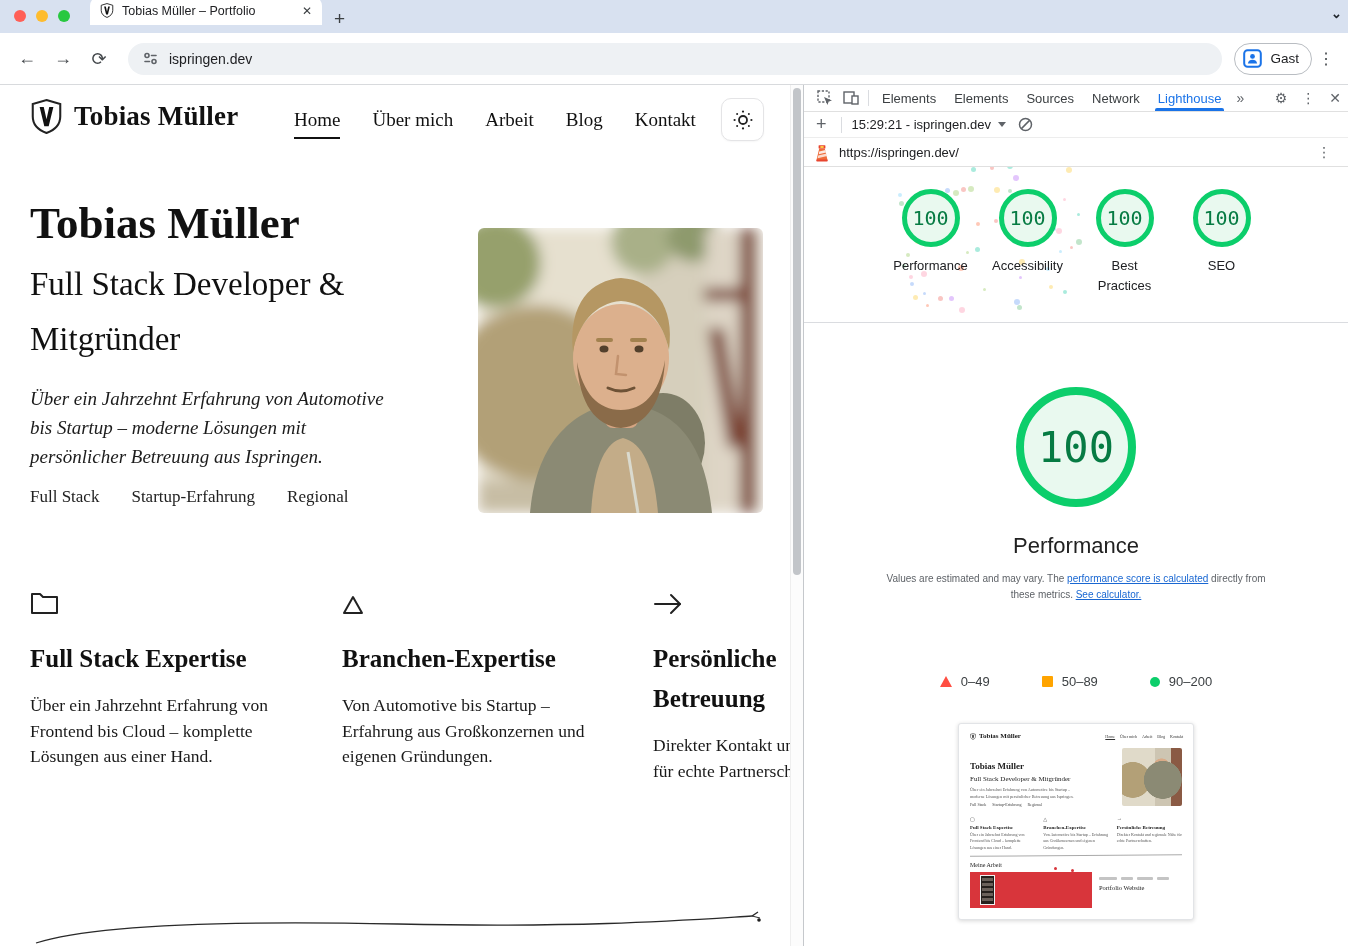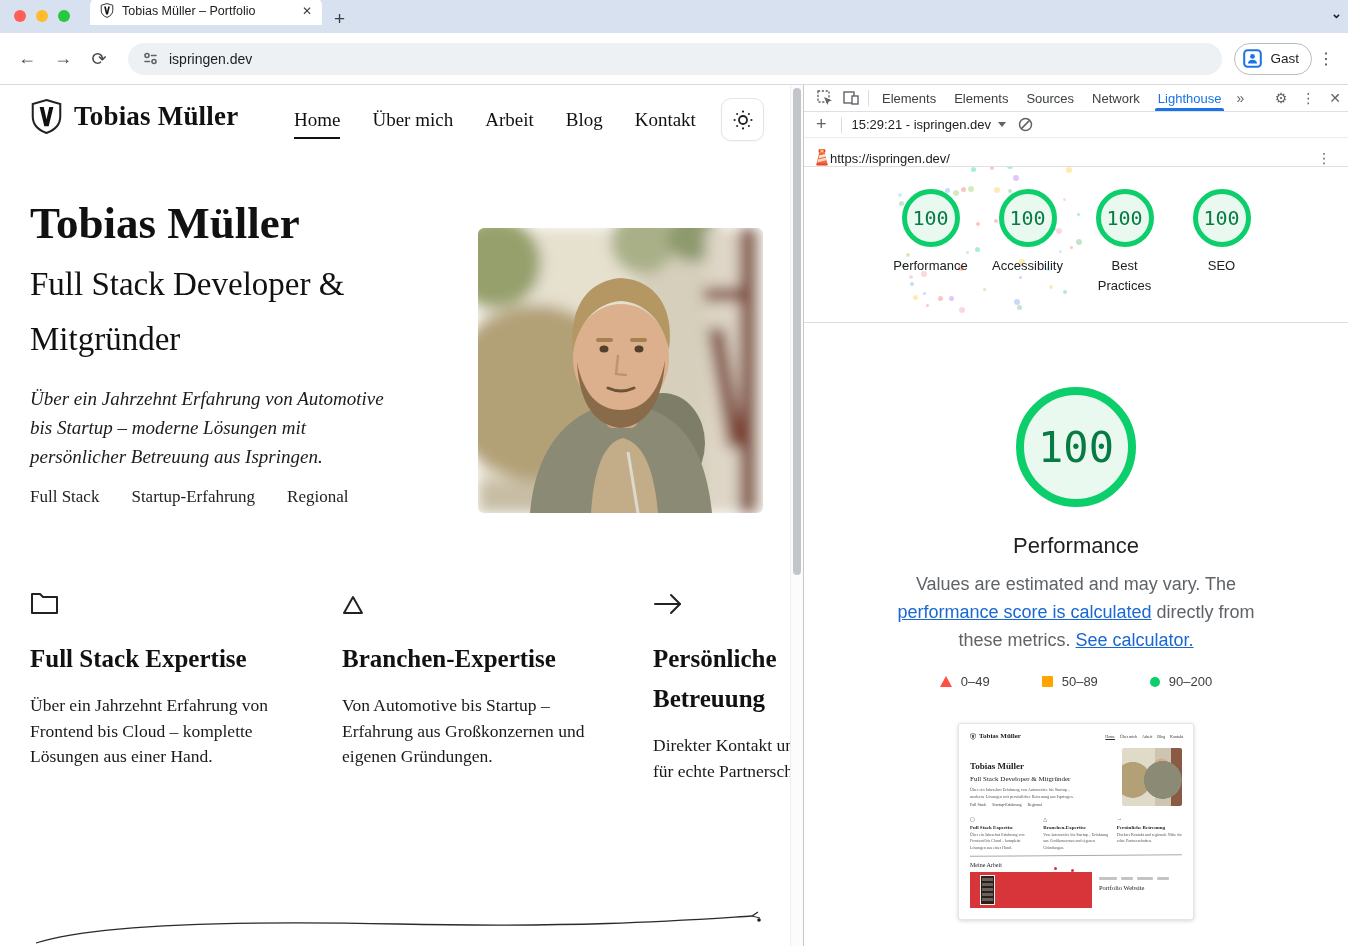--- a/index.html
+++ b/index.html
@@ -72,38 +72,38 @@
   .dt-tab.active::after { content:""; position:absolute; left:6px; right:6px; bottom:0; height:2.5px;
                           background:#1a73e8; border-radius:2px 2px 0 0; }
   .dt-more { padding:0 6px; color:#5f6368; font-size:14px; }
   .dt-spacer { flex:1; }
   .dt-glyph { padding:0 7px; color:#5f6368; font-size:14px; }
   .dt-row2 { height:26px; display:flex; align-items:center; padding:0 8px; gap:6px; border-bottom:1px solid #ededed; }
   .dt-plus { font-size:18px; color:#5f6368; padding:0 4px; }
   .dt-select { display:flex; align-items:center; gap:7px; color:#202124; }
   .caret-down { width:0; height:0; border-left:4px solid transparent; border-right:4px solid transparent;
                 border-top:5px solid #5f6368; }
-  .dt-urlrow { height:29px; display:flex; align-items:flex-end; padding:0 10px; border-bottom:1px solid #e0e0e0; }
+  .dt-urlrow { height:29px; display:flex; align-items:center; padding:0 10px; gap:9px; border-bottom:1px solid #e0e0e0; }
   .dt-report { flex:1; position:relative; overflow:hidden; }
   .confetti { position:absolute; border-radius:50%; opacity:.7; z-index:0; }
 
   .gauges { position:absolute; top:22px; left:0; right:0; display:flex; justify-content:center; z-index:1; }
   .gauge { width:97px; display:flex; flex-direction:column; align-items:center; }
   .gauge-ring { width:58px; height:58px; border-radius:50%; border:5px solid #0cce6b; background:#e9f9ef;
                 display:flex; align-items:center; justify-content:center;
                 font-family:"DejaVu Sans Mono", monospace; font-size:20px; color:#067b43; }
   .gauge-label { margin-top:9px; font-size:13px; color:#202124; text-align:center; line-height:1.55; }
   .dt-sep { position:absolute; top:155px; left:0; right:0; border-top:1px solid #dadce0; }
 
   .big-gauge { position:absolute; top:220px; left:50%; transform:translateX(-50%); width:120px; height:120px;
                border-radius:50%; border:8px solid #0cce6b; background:#e9f9ef; display:flex; align-items:center;
                justify-content:center; font-family:"DejaVu Sans Mono", monospace; font-size:42px; color:#067b43; }
   .perf-title { position:absolute; top:366px; left:0; right:0; text-align:center; font-size:22px; color:#212121; }
   .perf-note { position:absolute; top:404px; left:50%; transform:translateX(-50%); width:382px; text-align:center;
-               font-size:18px; line-height:1.55; color:#5f6368; }
+               font-size:10px; line-height:1.55; color:#5f6368; }
   .perf-note a { color:#1967d2; }
   .legend { position:absolute; top:459px; left:0; right:0; display:flex; justify-content:center; gap:52px;margin-top:48px; }
   .legend-item { display:flex; align-items:center; gap:9px; color:#3c4043; }
   .m-tri { width:0; height:0; border-left:6px solid transparent; border-right:6px solid transparent;
            border-bottom:11px solid #ff4e42; }
   .m-sq { width:11px; height:11px; background:#ffa400; border-radius:1px; }
   .m-ci { width:10px; height:10px; background:#0cce6b; border-radius:50%; }
 
   
   .thumb-card { position:absolute; top:556px; left:50%; transform:translateX(-50%); width:236px; height:197px;

